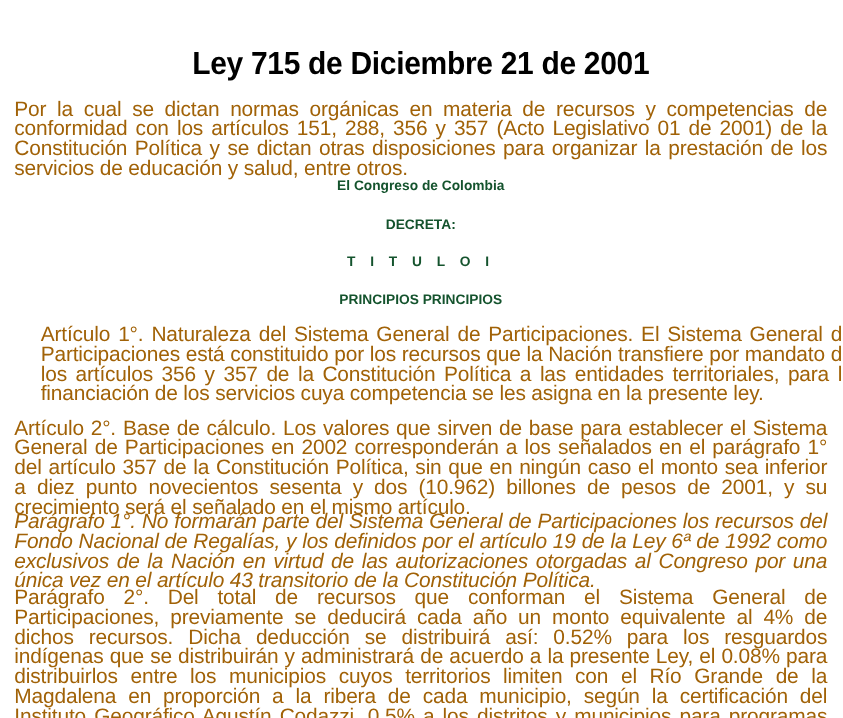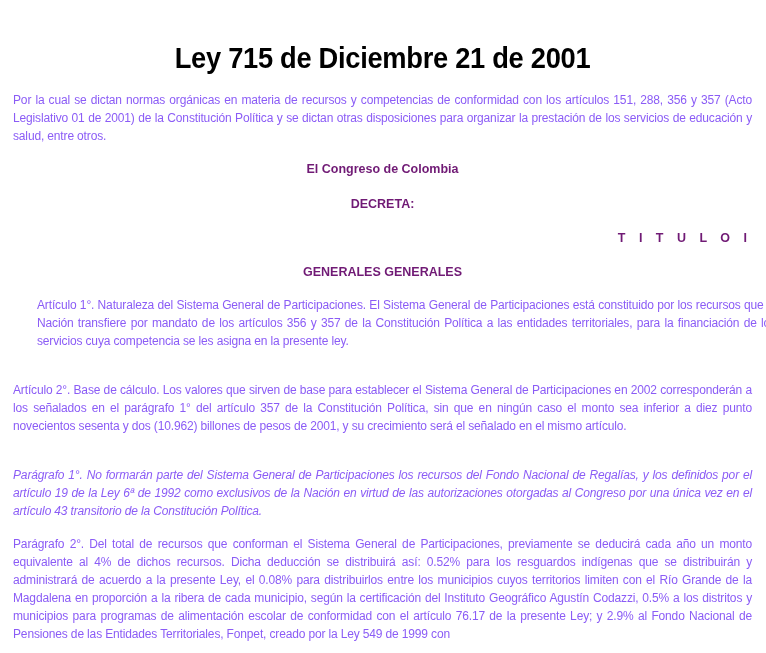--- a/index.html
+++ b/index.html
@@ -34,57 +34,56 @@
       letter-spacing: -0.3px;
       transform: scaleX(0.94);
       transform-origin: center;
       color: #000;
     }
     .para {
       position: absolute;
       left: 0;
       width: 739px;
       margin: 0;
-      font-size: 12px;
+      font-size: 19px;
       line-height: 18px;
       text-align: justify;
       text-align-last: left;
       letter-spacing: -0.15px;
-      color: #8b5cf6;
+      color: #a16207;
     }
     .center-head {
       position: absolute;
       left: 0;
       width: 739px;
       text-align: center;
       font-weight: bold;
       font-size: 12.5px;
       line-height: 16px;
-      color: #701a75;
+      color: #14532d;
     }
     .spaced {
       letter-spacing: 5px;
-      text-align: right;
     }
   </style>
 </head>
 <body>
 
 <div class="page">
   <h1 class="title" style="margin:0;">Ley 715 de Diciembre 21 de 2001</h1>
 
   <p class="para" style="top:91px;">Por la cual se dictan normas orgánicas en materia de recursos y competencias de conformidad con los artículos 151, 288, 356 y 357 (Acto Legislativo 01 de 2001) de la Constitución Política y se dictan otras disposiciones para organizar la prestación de los servicios de educación y salud, entre otros.</p>
 
   <div class="center-head" style="top:161px;">El Congreso de Colombia</div>
 
   <div class="center-head" style="top:196px;">DECRETA:</div>
 
   <div class="center-head spaced" style="top:230px;">T I T U L O   I</div>
 
-  <div class="center-head" style="top:264px;">GENERALES GENERALES</div>
+  <div class="center-head" style="top:264px;">PRINCIPIOS PRINCIPIOS</div>
 
   <p class="para" style="top:296px;margin-left:24px;">Artículo 1°. Naturaleza del Sistema General de Participaciones. El Sistema General de Participaciones está constituido por los recursos que la Nación transfiere por mandato de los artículos 356 y 357 de la Constitución Política a las entidades territoriales, para la financiación de los servicios cuya competencia se les asigna en la presente ley.</p>
 
   <p class="para" style="top:381px;">Artículo 2°. Base de cálculo. Los valores que sirven de base para establecer el Sistema General de Participaciones en 2002 corresponderán a los señalados en el parágrafo 1° del artículo 357 de la Constitución Política, sin que en ningún caso el monto sea inferior a diez punto novecientos sesenta y dos (10.962) billones de pesos de 2001, y su crecimiento será el señalado en el mismo artículo.</p>
 
   <p class="para" style="top:466px;font-style:italic;">Parágrafo 1°. No formarán parte del Sistema General de Participaciones los recursos del Fondo Nacional de Regalías, y los definidos por el artículo 19 de la Ley 6ª de 1992 como exclusivos de la Nación en virtud de las autorizaciones otorgadas al Congreso por una única vez en el artículo 43 transitorio de la Constitución Política.</p>
 
   <p class="para" style="top:535px;">Parágrafo 2°. Del total de recursos que conforman el Sistema General de Participaciones, previamente se deducirá cada año un monto equivalente al 4% de dichos recursos. Dicha deducción se distribuirá así: 0.52% para los resguardos indígenas que se distribuirán y administrará de acuerdo a la presente Ley, el 0.08% para distribuirlos entre los municipios cuyos territorios limiten con el Río Grande de la Magdalena en proporción a la ribera de cada municipio, según la certificación del Instituto Geográfico Agustín Codazzi, 0.5% a los distritos y municipios para programas de alimentación escolar de conformidad con el artículo 76.17 de la presente Ley; y 2.9% al Fondo Nacional de Pensiones de las Entidades Territoriales, Fonpet, creado por la Ley 549 de 1999 con</p>
 </div>
 

